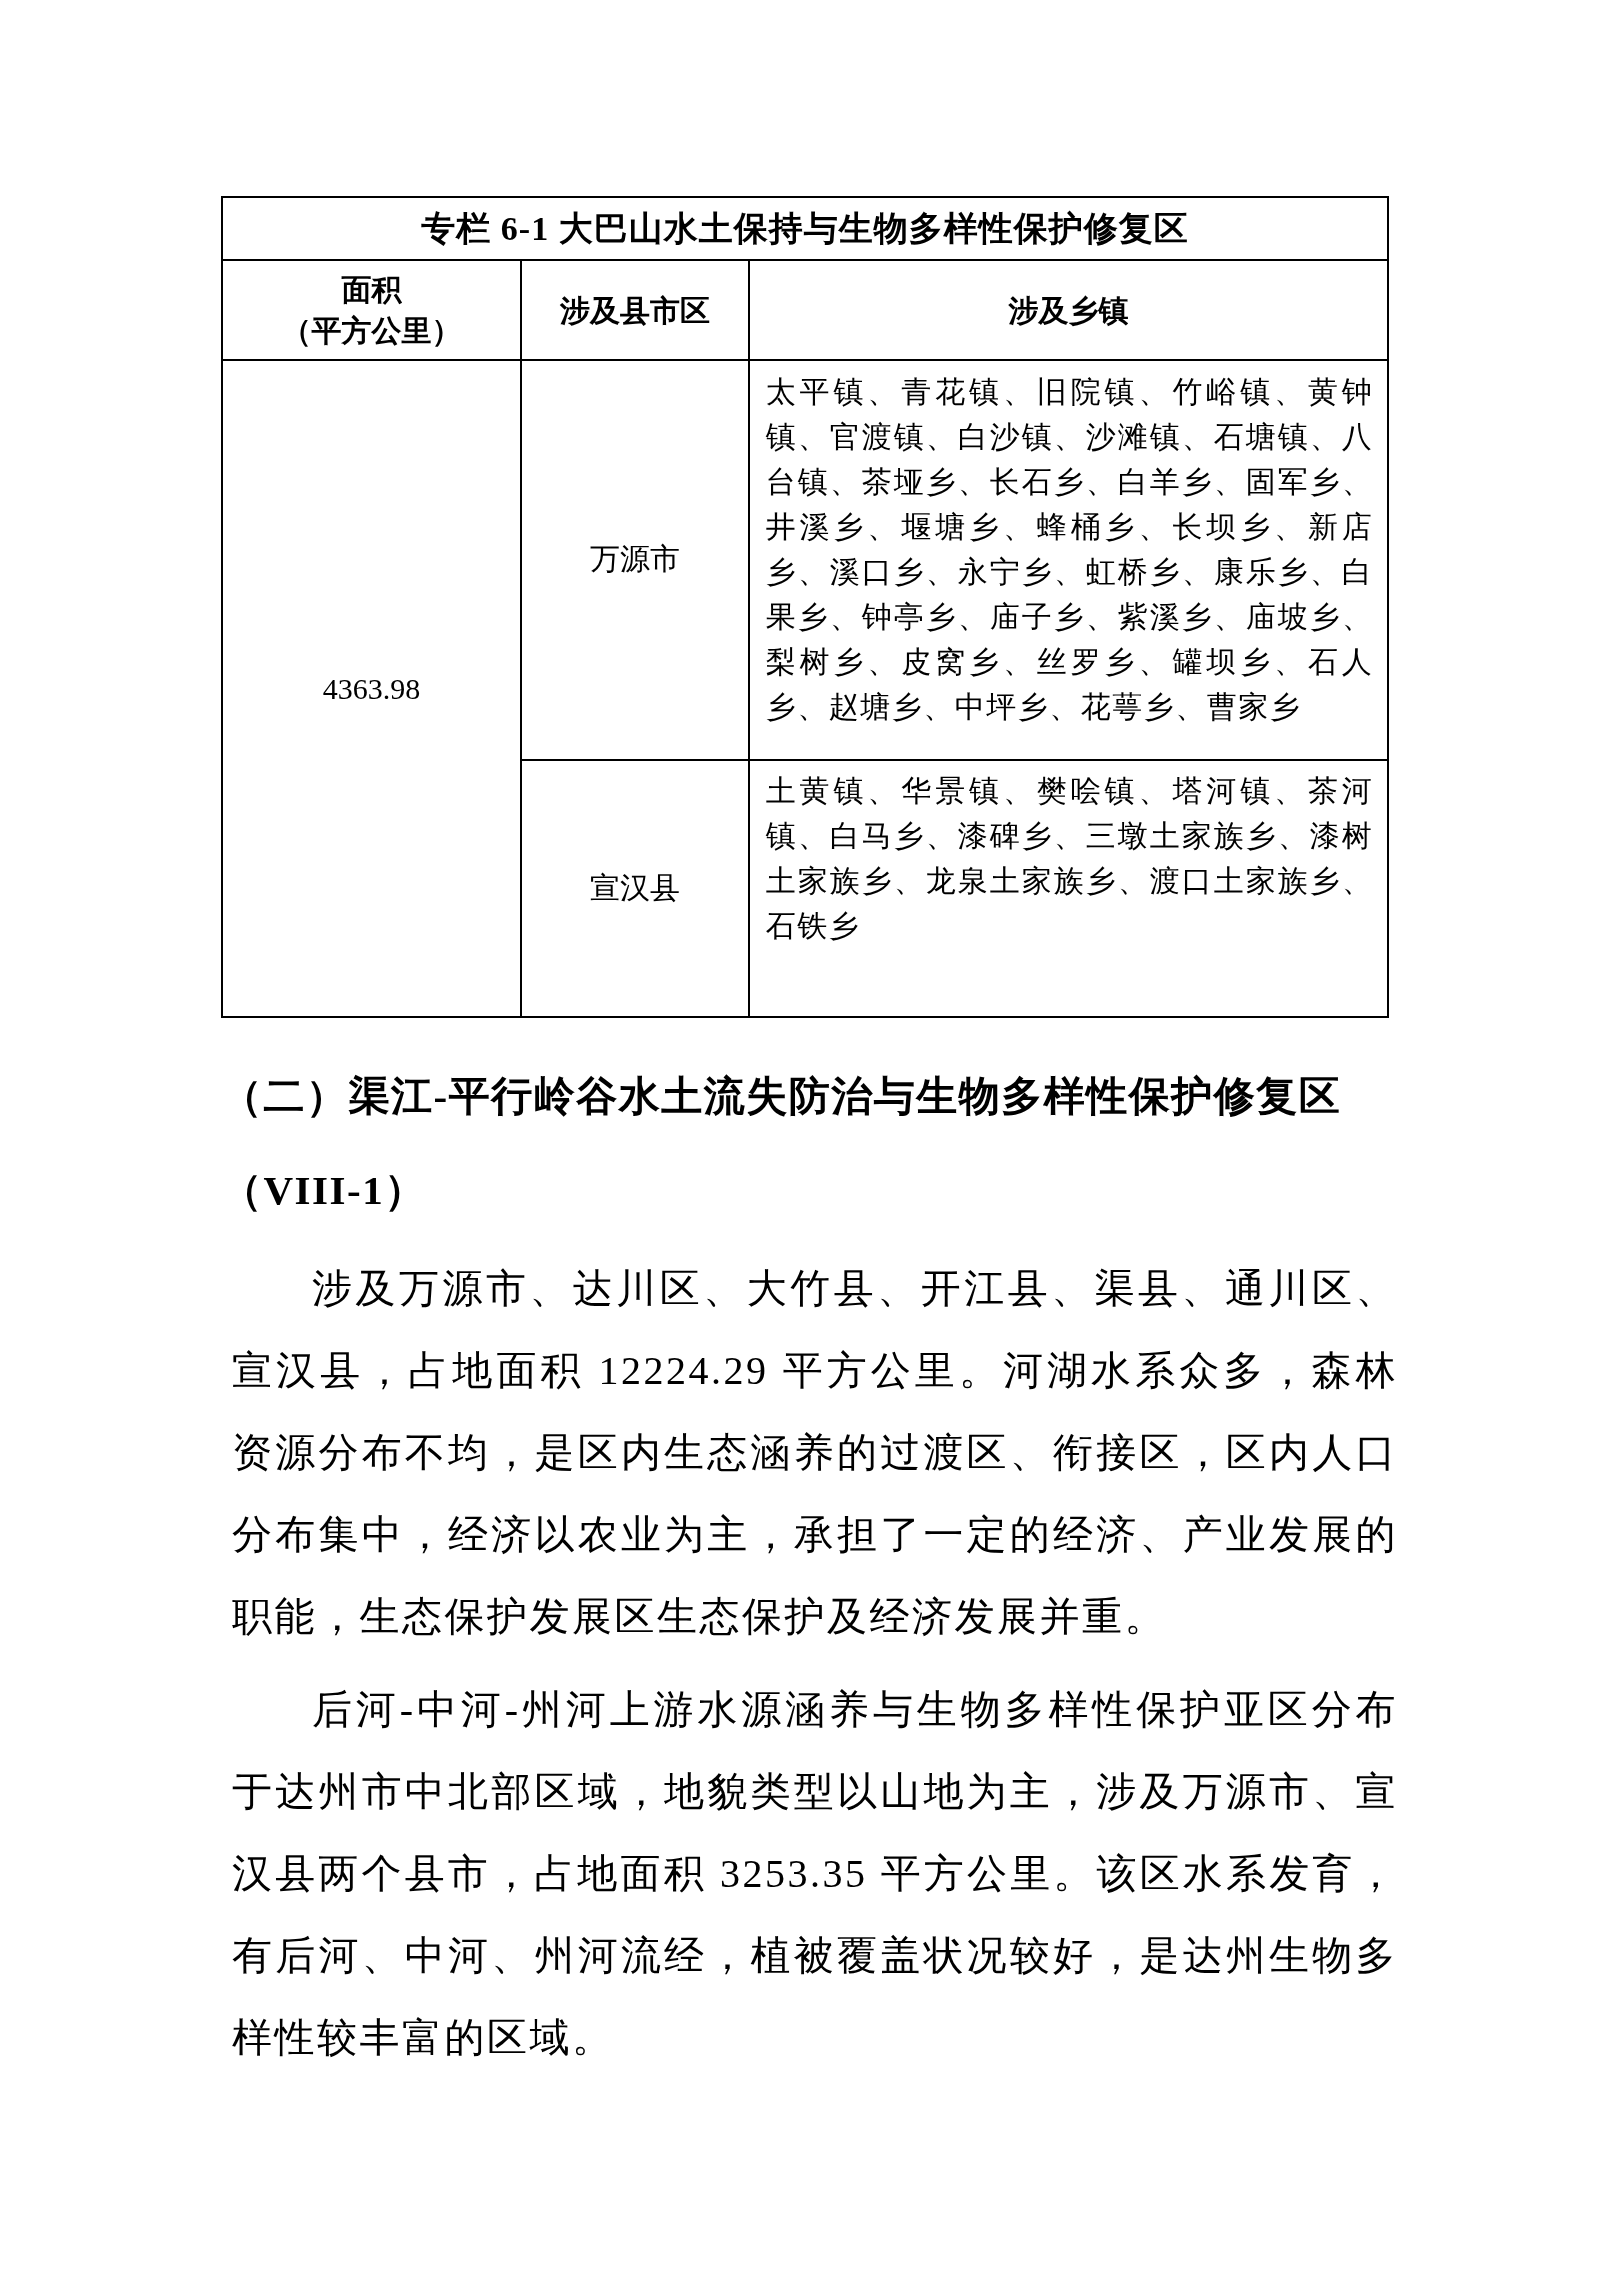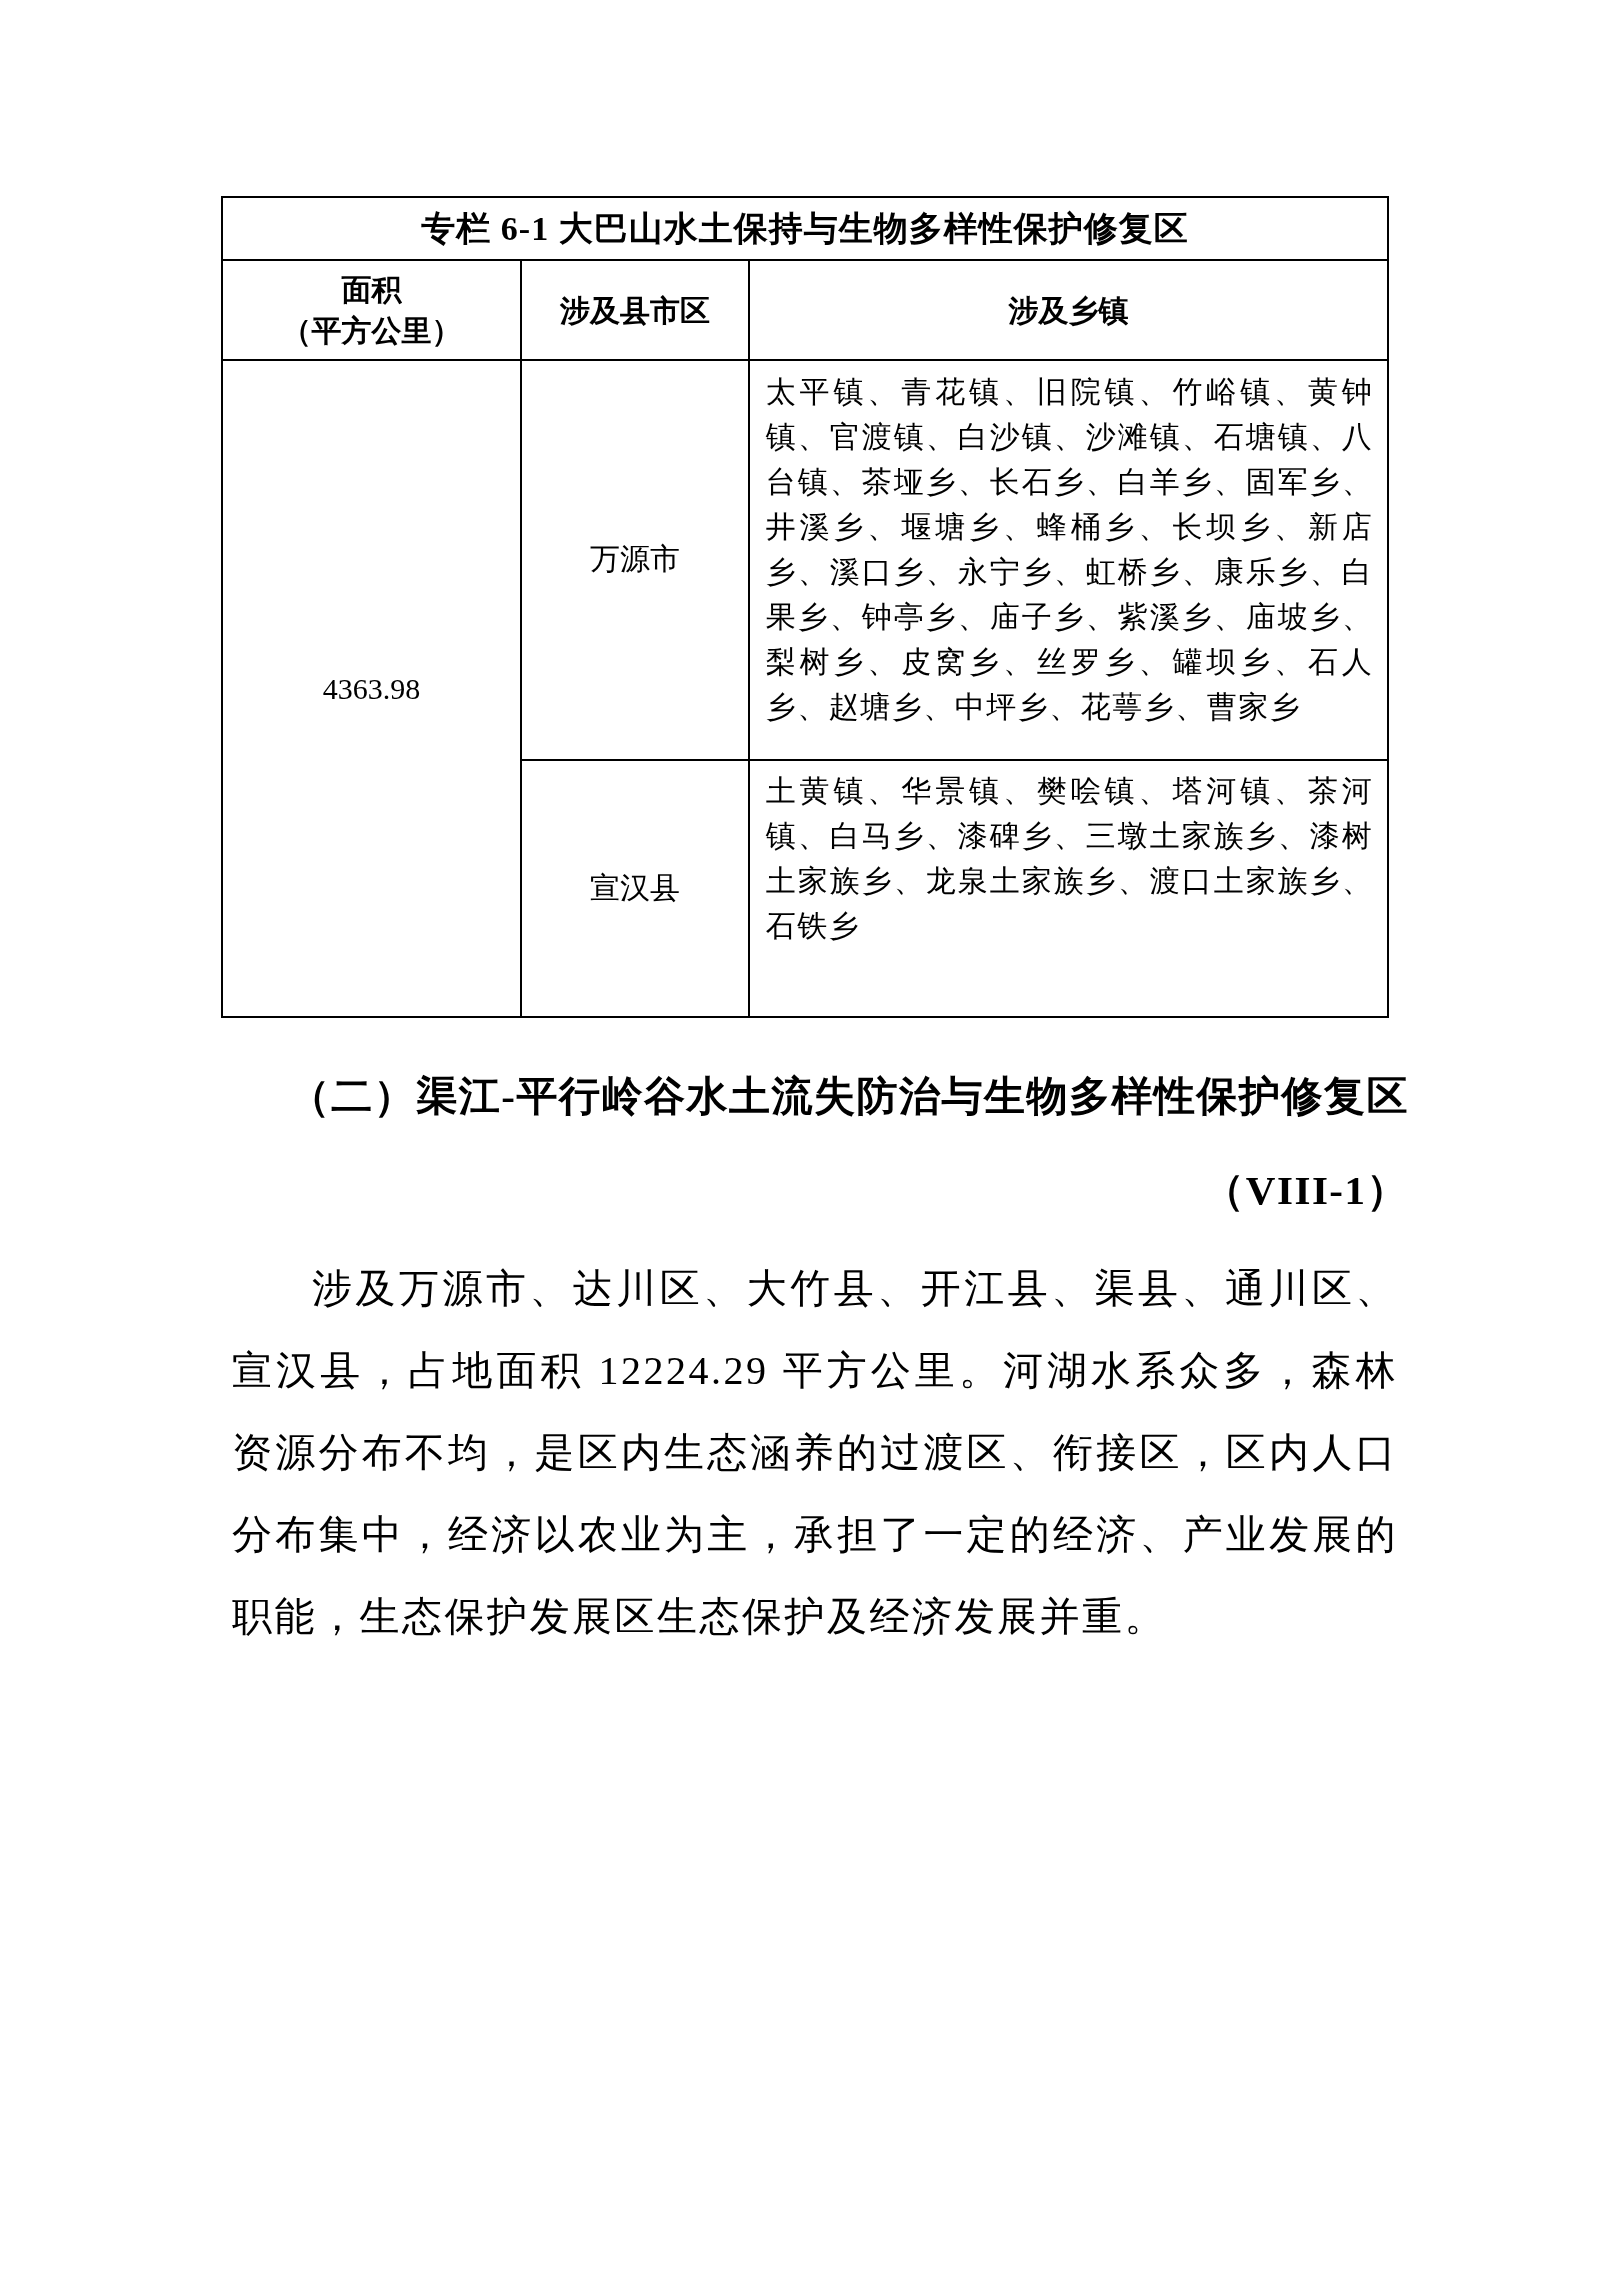--- a/index.html
+++ b/index.html
@@ -81,21 +81,21 @@
   .preline { white-space: pre-line; }
 
   
   .section-heading {
     margin-top: 31px;
     font-weight: bold;
     font-size: 41px;
     line-height: 94px;
     letter-spacing: 1.5px;
     white-space: pre-line;
-    text-align: right;
+    text-align: left;
   }
   .body-text {
     font-size: 40px;
     line-height: 82px;
     letter-spacing: 2.5px;
     text-align: justify;
     text-justify: inter-ideograph;
     margin: 11px;
   }
   .indent { text-indent: 2em; }
@@ -142,17 +142,18 @@
       </tr>
     </tbody>
       </table>
 
     <div class="section-heading">（二）渠江-平行岭谷水土流失防治与生物多样性保护修复区
 （VIII-1）</div>
 
     <p class="body-text indent">涉及万源市、达川区、大竹县、开江县、渠县、通川区、宣汉县，占地面积 12224.29 平方公里。河湖水系众多，森林资源分布不均，是区内生态涵养的过渡区、衔接区，区内人口分布集中，经济以农业为主，承担了一定的经济、产业发展的职能，生态保护发展区生态保护及经济发展并重。</p>
 
 
+    <p class="body-text indent">后河-中河-州河上游水源涵养与生物多样性保护亚区分布于达州市中北部区域，地貌类型以山地为主，涉及万源市、宣汉县两个县市，占地面积 3253.35 平方公里。该区水系发育，有后河、中河、州河流经，植被覆盖状况较好，是达州生物多样性较丰富的区域。</p>
 
   </div>
 
 </div>
 
 
 </body></html>

